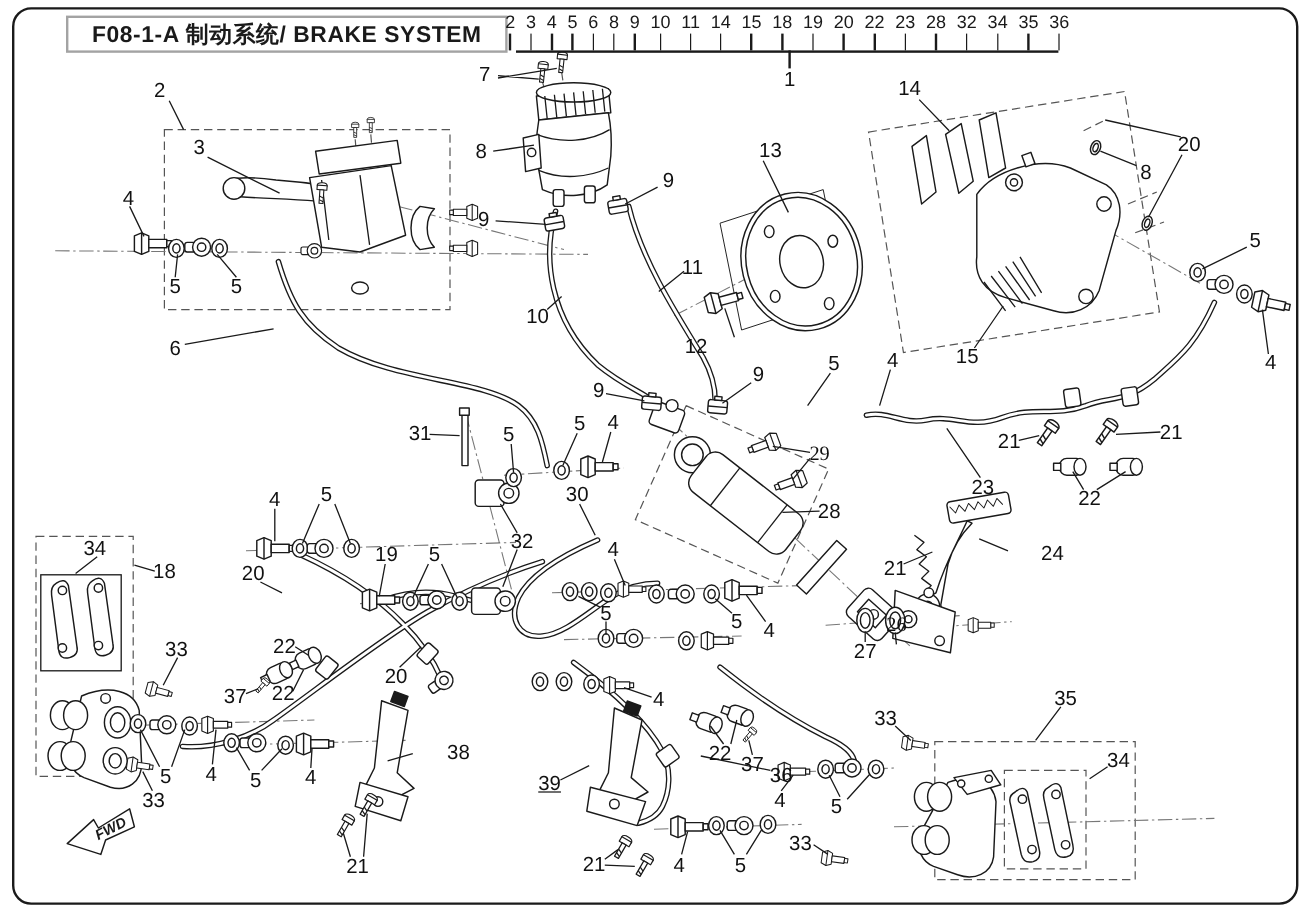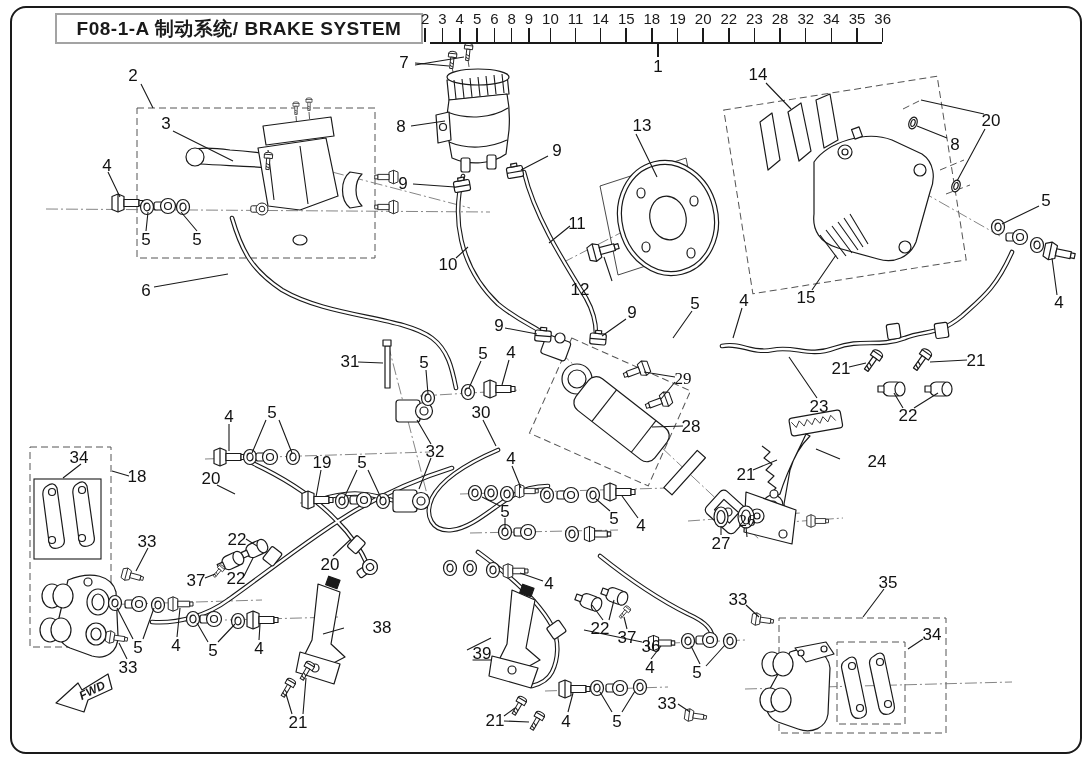--- a/index.html
+++ b/index.html
@@ -480,21 +480,21 @@
     <div class="callout" style="left: 236px; top: 578px;">22</div>
     <div class="callout" style="left: 330px; top: 564px;">20</div>
     <div class="callout" style="left: 511px; top: 458px;">4</div>
     <div class="callout" style="left: 505px; top: 511px;">5</div>
     <div class="callout" style="left: 614px; top: 518px;">5</div>
     <div class="callout" style="left: 641px; top: 525px;">4</div>
     <div class="callout" style="left: 549px; top: 583px;">4</div>
     <div class="callout" style="left: 888px; top: 582px;">35</div>
     <div class="callout" style="left: 932px; top: 634px;">34</div>
     <div class="callout" style="left: 738px; top: 599px;">33</div>
-    <div class="callout" style="left: 482px; top: 653px; text-decoration: underline;">39</div>
+    <div class="callout" style="left: 458px; top: 653px; text-decoration: underline;">39</div>
     <div class="callout" style="left: 600px; top: 628px;">22</div>
     <div class="callout" style="left: 627px; top: 637px;">37</div>
     <div class="callout" style="left: 651px; top: 646px;">36</div>
     <div class="callout" style="left: 650px; top: 667px;">4</div>
     <div class="callout" style="left: 697px; top: 672px;">5</div>
     <div class="callout" style="left: 351px; top: 627px; margin-left: 31px;">38</div>
     <div class="callout" style="left: 138px; top: 647px;">5</div>
     <div class="callout" style="left: 176px; top: 645px;">4</div>
     <div class="callout" style="left: 213px; top: 650px;">5</div>
     <div class="callout" style="left: 259px; top: 648px;">4</div>

